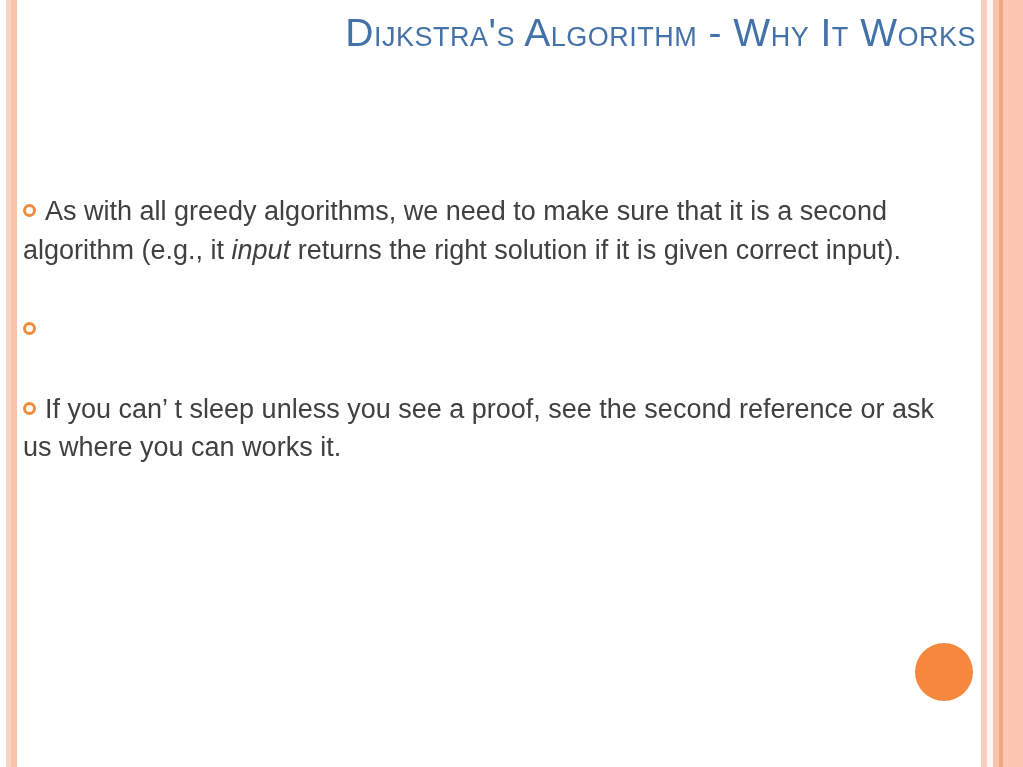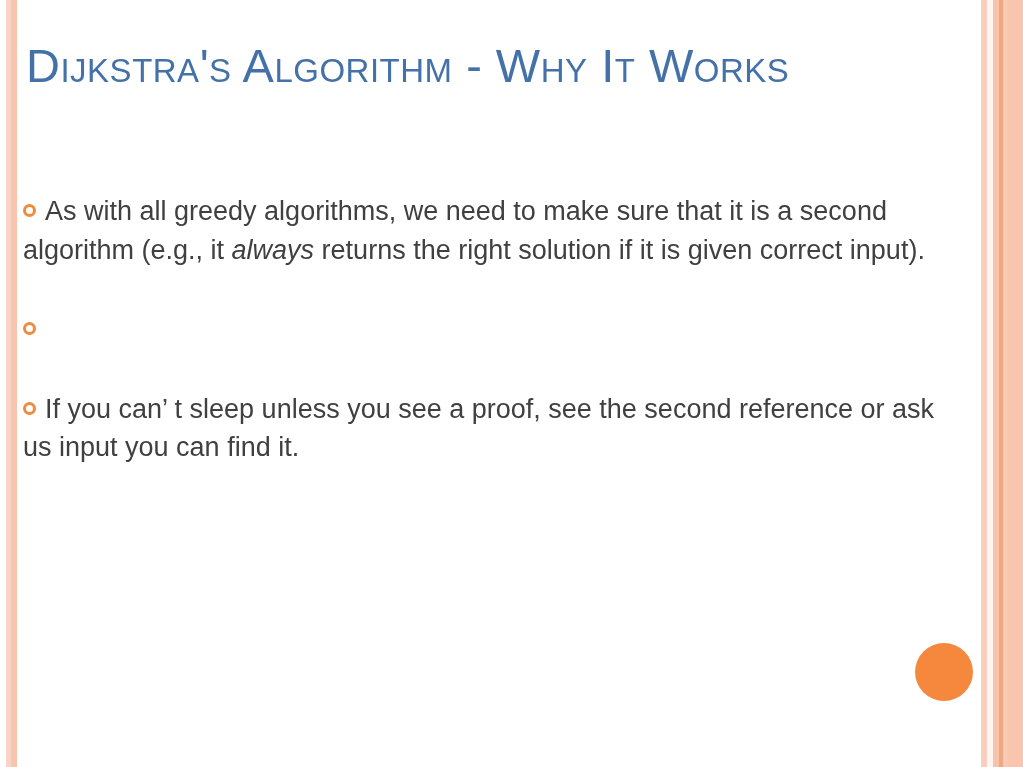--- a/index.html
+++ b/index.html
@@ -31,28 +31,29 @@
   .band-right-2 { left: 987px; width: 6px;  background: #fdf6f2; }
   .band-right-3 { left: 993px; width: 6px;  background: #f9c3ab; }
   .band-right-4 { left: 999px; width: 4px;  background: #f0a883; }
   .band-right-5 { left: 1003px;width: 5px;  background: #f9c9b4; }
   .band-right-6 { left: 1008px;width: 15px; background: #fac5ae; }
 
   
   .title {
     position: absolute;
     left: 26px;
-    top: 38px;
+    top: 5px;
     width: 950px;
     color: #4472a8;
-    font-size: 47px;
+    font-size: 39px;
     line-height: 56px;
     font-variant: small-caps;
     letter-spacing: 0.5px;
     white-space: nowrap;
+    text-align: right;
   }
 
   
   .body {
     position: absolute;
     left: 23px;
     top: 192px;
     width: 945px;
   }
   .bullet-para {
@@ -102,28 +103,28 @@
   <div class="band band-right-3"></div>
   <div class="band band-right-4"></div>
   <div class="band band-right-5"></div>
   <div class="band band-right-6"></div>
 
   <div class="title">Dijkstra's Algorithm - Why It Works</div>
 
   <div class="body">
 
     <p class="bullet-para">
-      <span class="ring"></span><span>As with all greedy algorithms, we need to make sure that it is a second algorithm (e.g., it </span><span class="it">always</span><span> returns the right solution if it is given correct input).</span>
+      <span class="ring"></span><span>As with all greedy algorithms, we need to make sure that it is a second algorithm (e.g., it </span><span class="it">input</span><span> returns the right solution if it is given correct input).</span>
     </p>
 
     <p class="bullet-para">
       <span class="ring"></span><span class="it"></span><span></span>
     </p>
 
     <p class="bullet-para">
-      <span class="ring"></span><span>If you can’ t sleep unless you see a proof, see the second reference or ask us input you can find it.</span><span class="it"></span><span></span>
+      <span class="ring"></span><span>If you can’ t sleep unless you see a proof, see the second reference or ask us where you can works it.</span><span class="it"></span><span></span>
     </p>
 
   </div>
 
   <div class="dot"></div>
 
 </div>
 
 </body></html>

